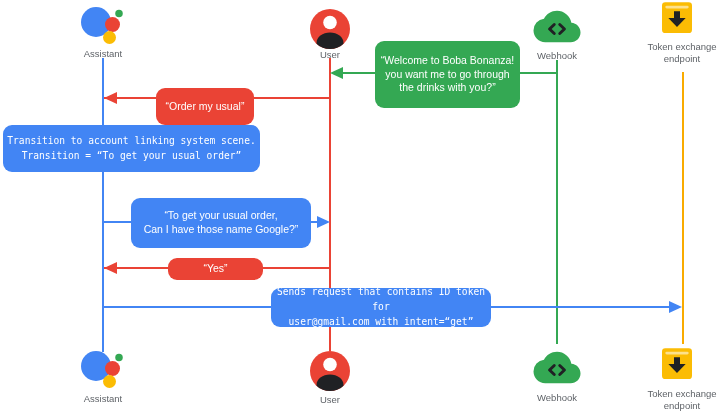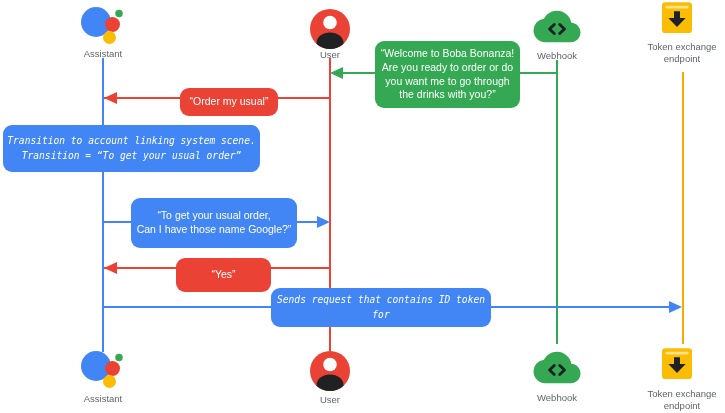--- a/index.html
+++ b/index.html
@@ -7,21 +7,21 @@
            font-family:"Liberation Sans",sans-serif;}
   .lifeline{position:absolute;width:2px;}
   .hline{position:absolute;height:2px;}
   .ah{position:absolute;width:0;height:0;}
   .ah-left{border-top:6px solid transparent;border-bottom:6px solid transparent;border-right:13px solid;}
   .ah-right{border-top:6px solid transparent;border-bottom:6px solid transparent;border-left:13px solid;}
   .msgbox{position:absolute;border-radius:9px;color:#fff;text-align:center;
           display:flex;flex-direction:column;justify-content:center;
           font-size:10.5px;line-height:1.33;}
   .sans{font-family:Liberation Sans, sans-serif;}
-  .code{font-family:"DejaVu Sans Mono",monospace;font-style:italic;font-size:9.6px;line-height:1.55;}
+  .code{font-family:"DejaVu Sans Mono",monospace;font-size:9.6px;line-height:1.55;}
   .bg-green{background:#34a853;}
   .bg-red{background:#ea4335;}
   .bg-blue{background:#4285f4;}
   .actor-icon{position:absolute;}
   .actor-label{position:absolute;width:90px;text-align:center;color:#5f6368;
                font-size:9.5px;line-height:1.3;}
 </style>
 </head>
 <body>
 
@@ -42,45 +42,45 @@
   <div class="ah ah-right" style="left:317px;top:216px;border-left-color:#4285f4"></div>
 
   <div class="hline" style="left:104px;top:267px;width:226px;background:#ea4335"></div>
   <div class="ah ah-left" style="left:104px;top:262px;border-right-color:#ea4335"></div>
 
   <div class="hline" style="left:103px;top:306px;width:567px;background:#4285f4"></div>
   <div class="ah ah-right" style="left:669px;top:301px;border-left-color:#4285f4"></div>
 
   <div class="msgbox sans bg-green" style="left:375px;top:41px;width:145px;height:67px">
     <div>“Welcome to Boba Bonanza!</div>
-    <div>Are you ready to order or do</div>
     <div>you want me to go through</div>
     <div>the drinks with you?”</div>
   </div>
 
-  <div class="msgbox sans bg-red" style="left:180px;top:88px;width:98px;height:28px">
+  <div class="msgbox sans bg-red" style="left:156px;top:88px;width:98px;height:37px">
     <div>“Order my usual”</div>
   </div>
 
   <div class="msgbox code bg-blue" style="left:3px;top:125px;width:257px;height:47px">
     <div>Transition to account linking system scene.</div>
     <div>Transition = “To get your usual order”</div>
   </div>
 
-  <div class="msgbox sans bg-blue" style="left:131px;top:198px;width:166px;height:50px">
+  <div class="msgbox sans bg-blue" style="left:131px;top:198px;width:180px;height:50px">
     <div>“To get your usual order,</div>
     <div>Can I have those name Google?”</div>
   </div>
 
-  <div class="msgbox sans bg-red" style="left:176px;top:258px;width:95px;height:34px">
+  <div class="msgbox sans bg-red" style="left:168px;top:258px;width:95px;height:22px">
     <div>“Yes”</div>
   </div>
 
   <div class="msgbox code bg-blue" style="left:271px;top:288px;width:220px;height:39px">
     <div>Sends request that contains ID token for</div>
+    <div>user@gmail.com with intent=“get”</div>
   </div>
 
   <svg class="actor-icon" style="left:81px;top:7px" width="42" height="38" viewBox="0 0 42 38">
     <circle cx="15" cy="15" r="15" fill="#4285f4"></circle>
     <circle cx="31.5" cy="17.5" r="7.5" fill="#ea4335"></circle>
     <circle cx="38" cy="6.5" r="3.75" fill="#34a853"></circle>
     <circle cx="28.5" cy="30.5" r="6.5" fill="#fbbc04"></circle>
   </svg>
   <div class="actor-label" style="left:58px;top:48px">Assistant</div>
 

